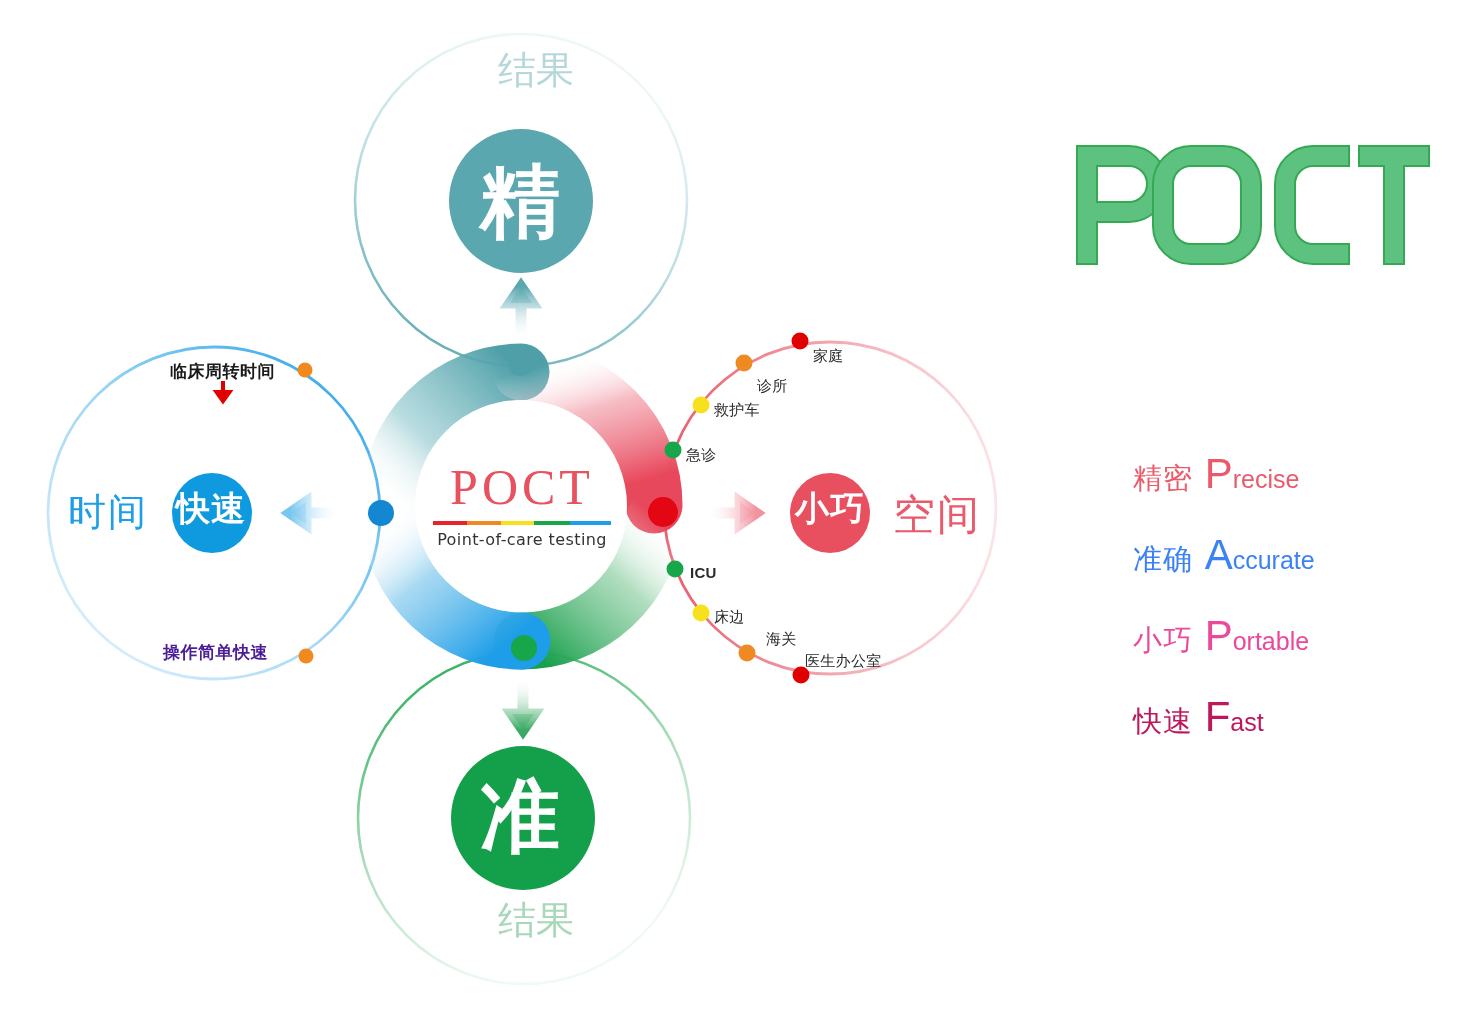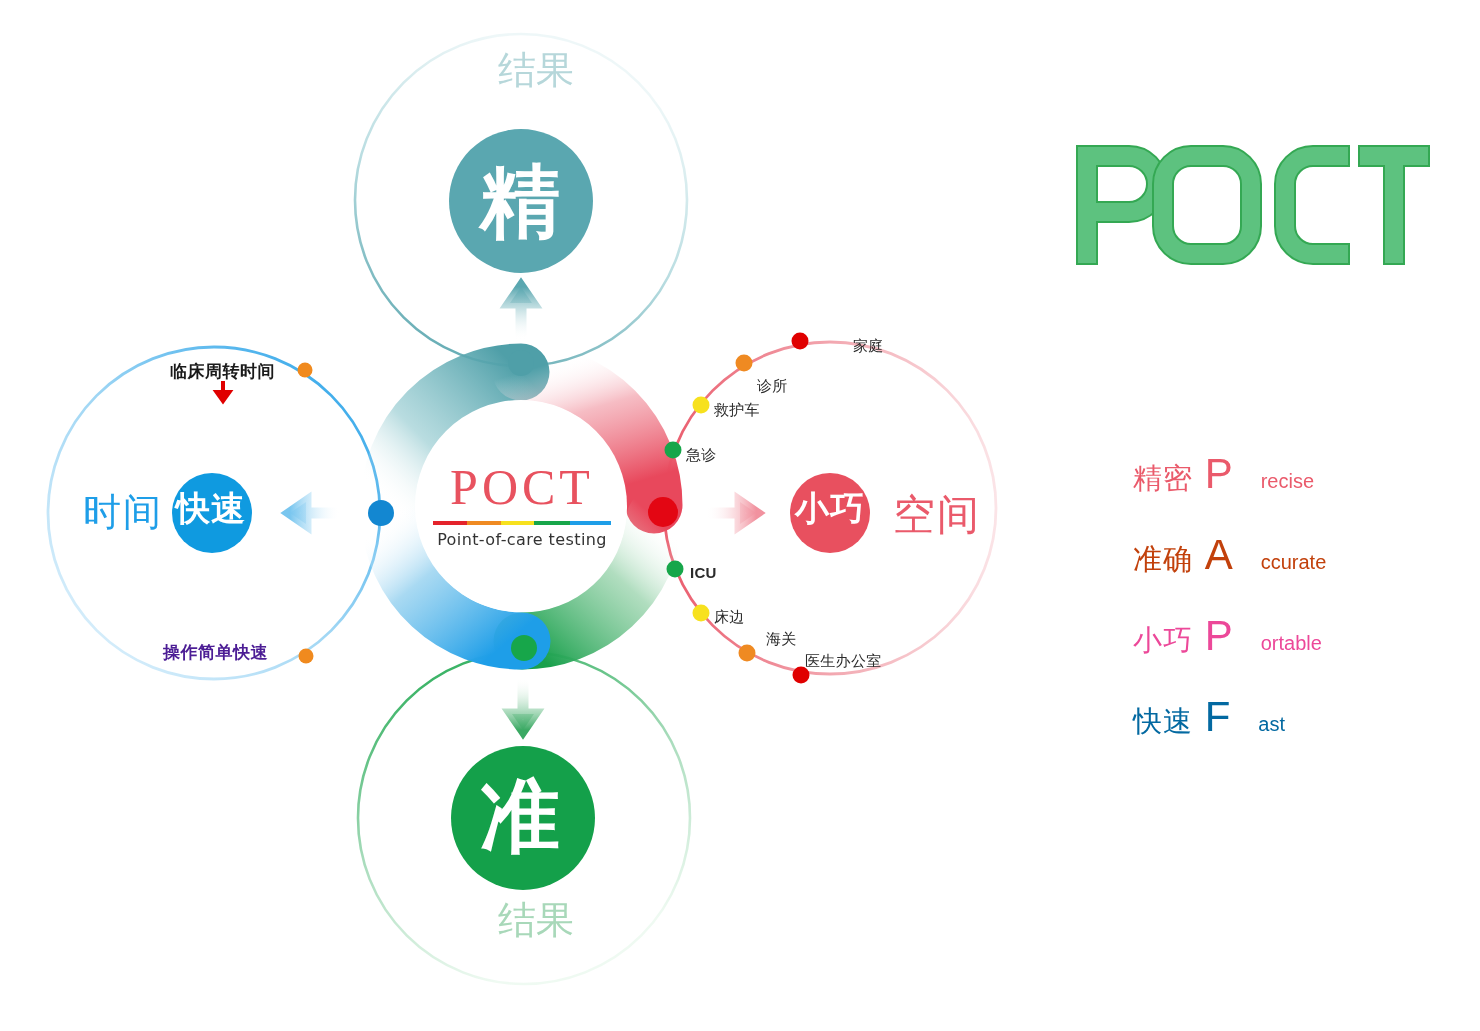--- a/index.html
+++ b/index.html
@@ -29,37 +29,37 @@
   #glyph-jing{left:460px;top:160px;width:120px;font-size:80px;line-height:84px;}
   #glyph-zhun{left:460px;top:775px;width:120px;font-size:80px;line-height:84px;}
   #glyph-kuai{left:166px;top:489px;width:90px;font-size:34px;line-height:38px;letter-spacing:1px;}
   #glyph-xiao{left:785px;top:489px;width:90px;font-size:34px;line-height:38px;letter-spacing:1px;}
 
   
   #lab-jieguo-top{left:498px;top:48px;width:46px;font-size:38px;line-height:44px;
                   color:#b6d7da;text-align:center;}
   #lab-jieguo-bot{left:498px;top:898px;width:46px;font-size:38px;line-height:44px;
                   color:#a8d8b9;text-align:center;}
-  #lab-shijian{left:83px;top:487px;font-size:38px;color:#1e9ee8;letter-spacing:2px;}
+  #lab-shijian{left:68px;top:487px;font-size:38px;color:#1e9ee8;letter-spacing:2px;}
   #lab-kongjian{left:893px;top:487px;font-size:42px;color:#ea5a6b;letter-spacing:2px;}
 
   
   #cal-top{left:158px;top:360px;font-size:17px;font-weight:bold;color:#1a1a1a;letter-spacing:.5px;padding-left:12px;}
   #cal-bot{left:163px;top:641px;font-size:17px;font-weight:bold;color:#4c1d95;letter-spacing:.5px;}
 
   
   .node-lbl{font-size:15px;color:#2b2b2b;letter-spacing:.3px;}
 
   
   #logo-poct{position:absolute;left:1071px;top:140px;width:360px;height:130px;}
   #legend{position:absolute;left:1133px;top:450px;}
   .leg-row{margin-bottom:32px;color:#ea5a6b;white-space:nowrap;}
   .leg-cn{font-size:29px;letter-spacing:1px;vertical-align:baseline;}
   .leg-cap{font-size:42px;vertical-align:baseline;}
-  .leg-rest{font-size:20px;vertical-align:baseline;margin-left:28px;}
+  .leg-rest{font-size:25px;vertical-align:baseline;}
 </style>
 </head>
 <body>
 
 <div id="stage">
 
   <svg id="diagram" viewBox="0 0 1480 1031">
     <defs>
 
       <linearGradient id="gTeal" x1="0" y1="1" x2="1" y2="0">
@@ -187,21 +187,21 @@
 
   <div class="lbl" id="lab-jieguo-top">结果</div>
   <div class="lbl" id="lab-jieguo-bot">结果</div>
   <div class="lbl" id="lab-shijian">时间</div>
   <div class="lbl" id="lab-kongjian">空间</div>
 
   <div class="lbl" id="cal-top">临床周转时间</div>
   <div class="lbl" id="cal-bot">操作简单快速</div>
 
   <div id="node-labels">
-      <div class="lbl node-lbl" style="left: 813px; top: 337px; margin-left: 40px;">家庭</div>
+      <div class="lbl node-lbl" style="left: 813px; top: 347px;">家庭</div>
       <div class="lbl node-lbl" style="left: 757px; top: 377px;">诊所</div>
       <div class="lbl node-lbl" style="left: 714px; top: 401px;">救护车</div>
       <div class="lbl node-lbl" style="left: 686px; top: 446px;">急诊</div>
       <div class="lbl node-lbl" style="left: 690px; top: 564px; font-weight: bold;">ICU</div>
       <div class="lbl node-lbl" style="left: 714px; top: 608px;">床边</div>
       <div class="lbl node-lbl" style="left: 766px; top: 630px;">海关</div>
       <div class="lbl node-lbl" style="left: 805px; top: 652px;">医生办公室</div>
     </div>
 
   <svg id="logo-poct" viewBox="0 0 360 130">
@@ -214,18 +214,18 @@
                M152 26 a18 18 0 0 1 18 18 V86 a18 18 0 0 1 -18 18 H120 a18 18 0 0 1 -18 -18 V44 a18 18 0 0 1 18 -18 Z" fill-rule="evenodd"></path>
 
       <path d="M278 6 H242 a38 38 0 0 0 -38 38 V86 a38 38 0 0 0 38 38 H278 V104 H242 a18 18 0 0 1 -18 -18 V44 a18 18 0 0 1 18 -18 H278 Z"></path>
 
       <path d="M288 6 H358 V26 H333 V124 H313 V26 H288 Z"></path>
     </g>
   </svg>
 
   <div id="legend">
       <div class="leg-row" style="color: rgb(234, 90, 107);"><span class="leg-cn">精密</span><span class="leg-cap">&nbsp;</span><span class="leg-cap">P</span><span class="leg-rest">recise</span></div>
-      <div class="leg-row" style="color: #c2410c;"><span class="leg-cn">准确</span><span class="leg-cap">&nbsp;</span><span class="leg-cap">A</span><span class="leg-rest">ccurate</span></div>
+      <div class="leg-row" style="color: #3b82f6;"><span class="leg-cn">准确</span><span class="leg-cap">&nbsp;</span><span class="leg-cap">A</span><span class="leg-rest">ccurate</span></div>
       <div class="leg-row" style="color: #ec4899;"><span class="leg-cn">小巧</span><span class="leg-cap">&nbsp;</span><span class="leg-cap">P</span><span class="leg-rest">ortable</span></div>
-      <div class="leg-row" style="color: #0369a1;"><span class="leg-cn">快速</span><span class="leg-cap">&nbsp;</span><span class="leg-cap">F</span><span class="leg-rest">ast</span></div>
+      <div class="leg-row" style="color: #be185d;"><span class="leg-cn">快速</span><span class="leg-cap">&nbsp;</span><span class="leg-cap">F</span><span class="leg-rest">ast</span></div>
     </div>
 
 </div>
 
 </body></html>

